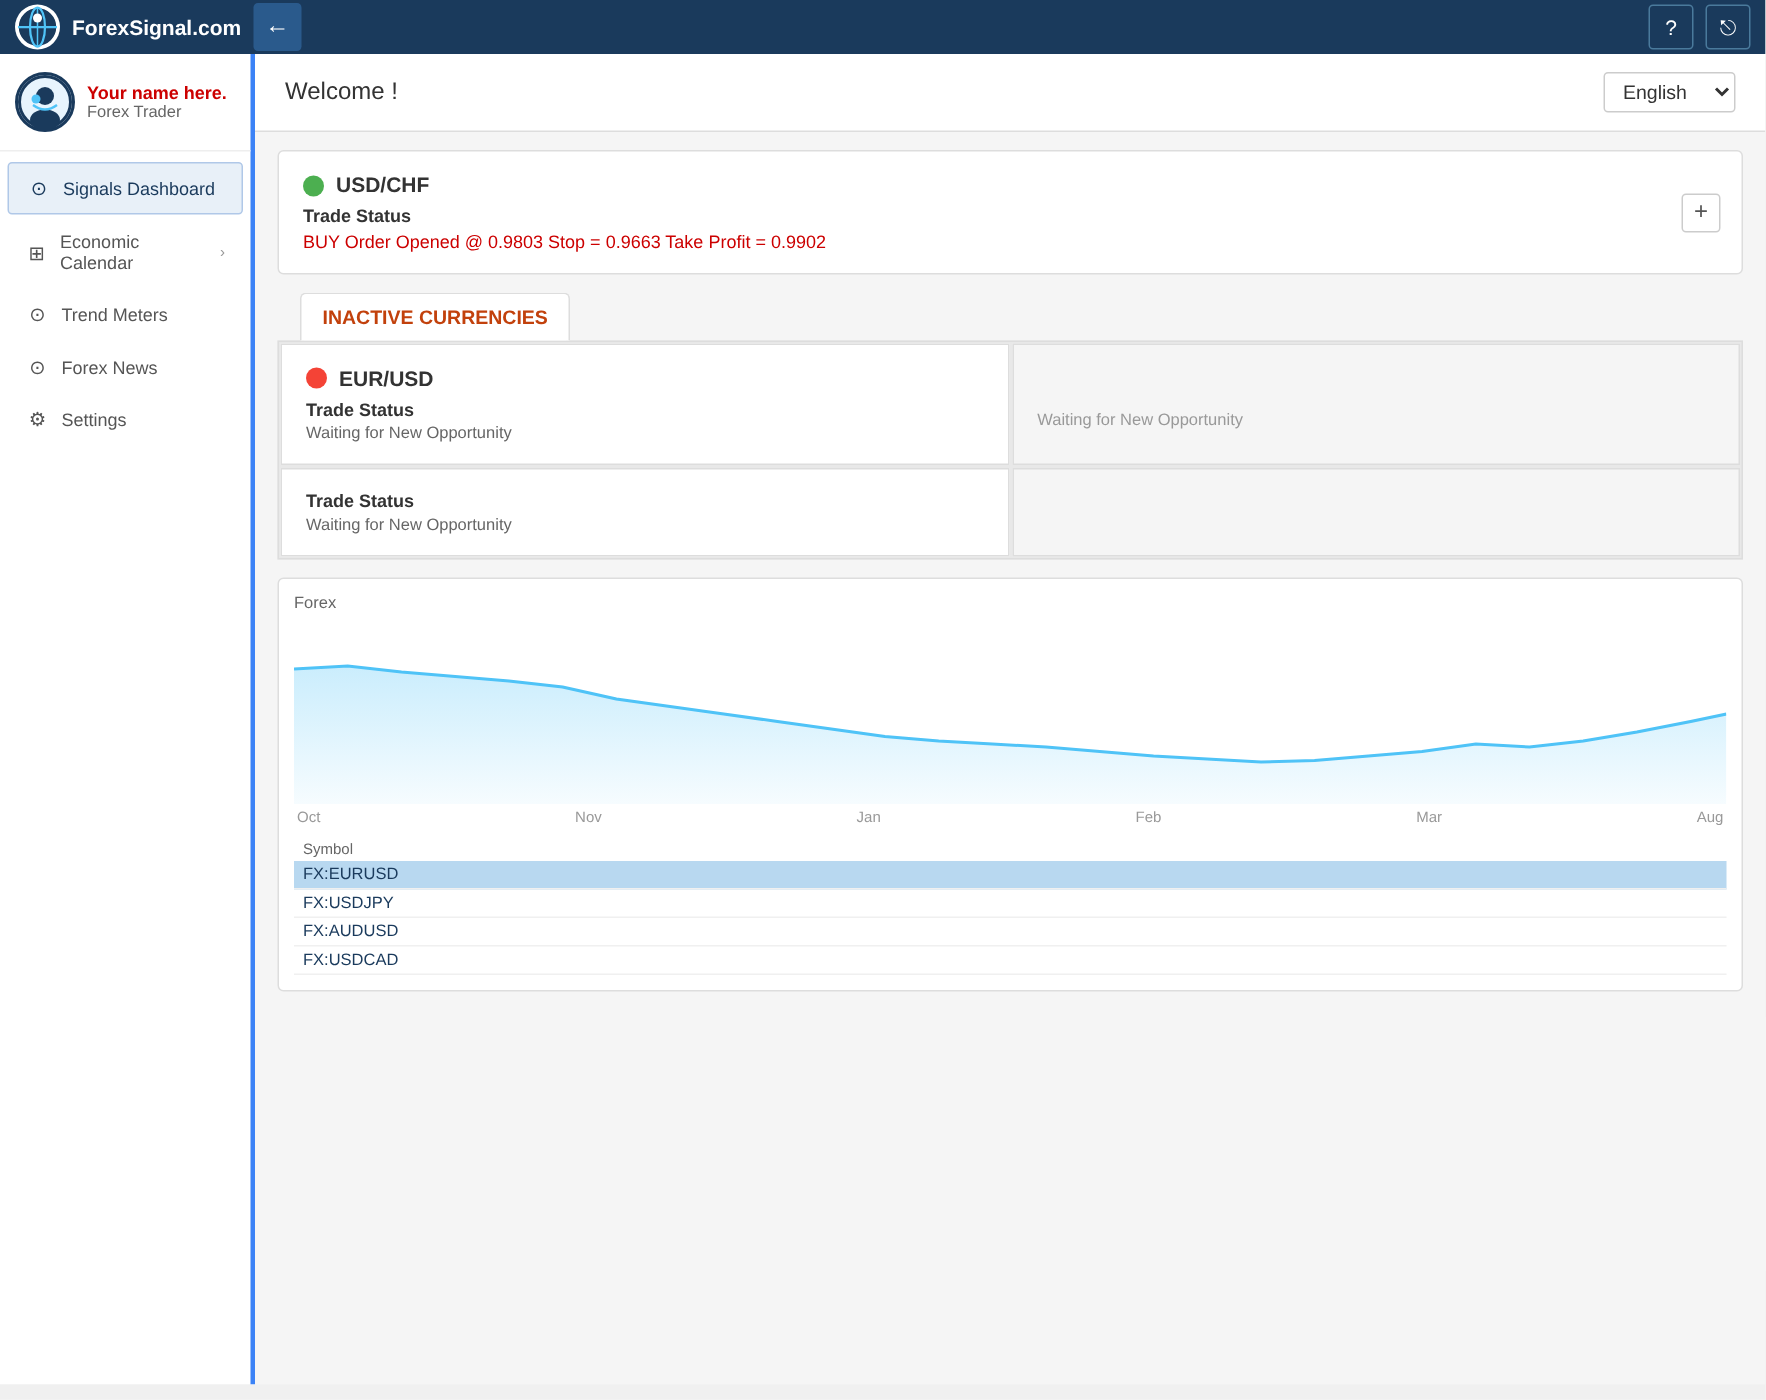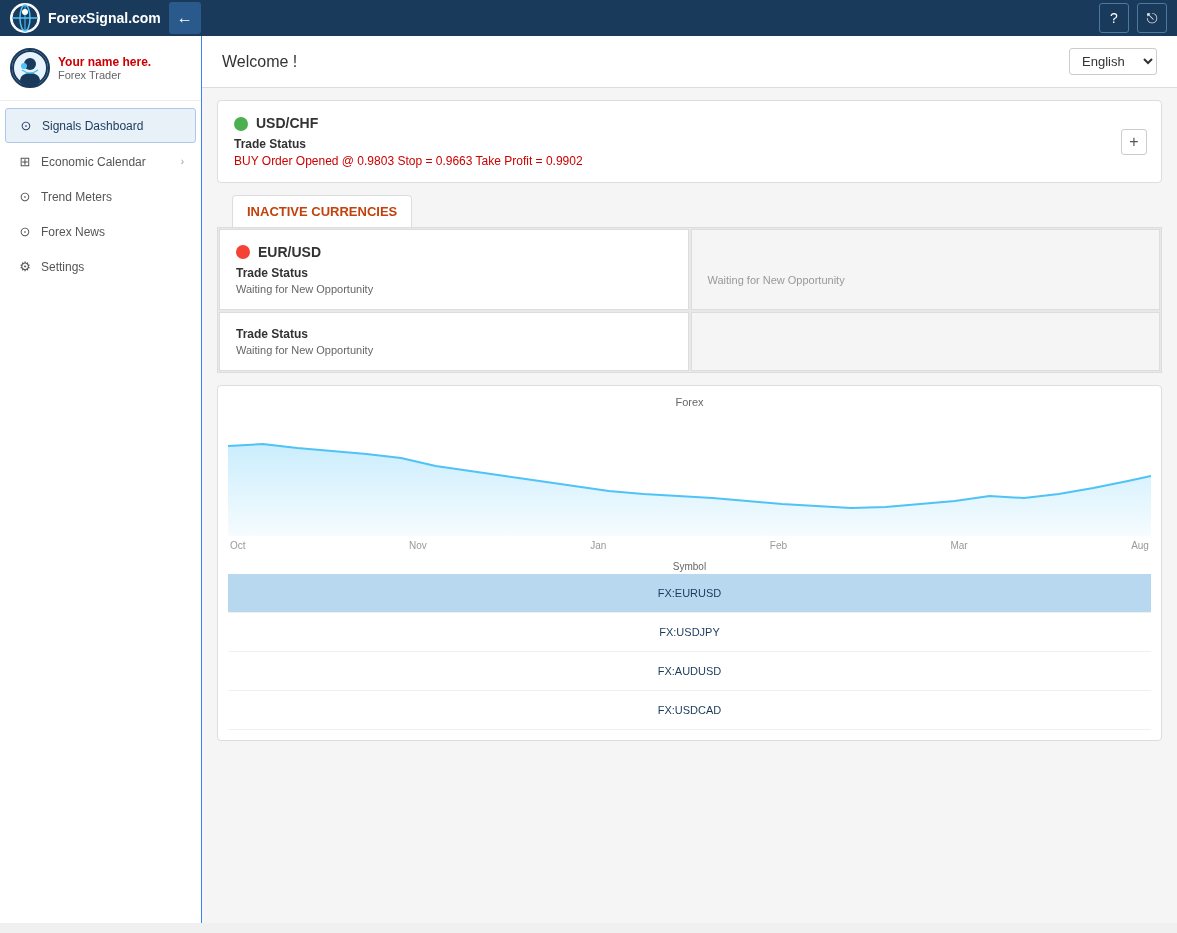--- a/index.html
+++ b/index.html
@@ -43,23 +43,23 @@
       display: flex;
       align-items: center;
       justify-content: center;
     }
 
     
     .main-layout { display: flex; min-height: calc(933px - 46px); }
 
     
     .sidebar {
-      width: 202px;
-      background: #fff;
-      border-right: 1px solid #3b82f6;
+      width: 170px;
+      background: #fff;
+      border-right: 3px solid #3b82f6;
       flex-shrink: 0;
     }
     .sidebar-user {
       padding: 12px 10px;
       border-bottom: 1px solid #eee;
       display: flex;
       align-items: center;
       gap: 8px;
     }
     .user-avatar {
@@ -200,40 +200,39 @@
     .inactive-status-detail { font-size: 11px; color: #666; }
 
     
     .chart-section {
       background: #fff;
       margin: 0 15px 12px 15px;
       border: 1px solid #ddd;
       border-radius: 4px;
       padding: 10px;
       min-height: 200px;
-      text-align: center;
     }
     .chart-title { font-size: 11px; color: #666; margin-bottom: 8px; }
     .chart-area {
       height: 120px;
       position: relative;
       overflow: hidden;
     }
     .chart-svg { width: 100%; height: 100%; }
     .chart-labels {
       display: flex;
       justify-content: space-between;
       font-size: 10px;
       color: #999;
       margin-top: 4px;
       padding: 0 2px;
     }
     .symbol-list { margin-top: 8px; }
     .symbol-item {
-      padding: 13px 6px;
+      padding: 3px 6px;
       font-size: 11px;
       color: #1a3a5c;
       border-bottom: 1px solid #f0f0f0;
       cursor: pointer;
     }
     .symbol-item:first-child { background: #d0e8f8; }
     .symbol-item:nth-child(2) { background: #b8d8f0; }
     .page-wrapper { position: relative; }
   </style>
 </head>

